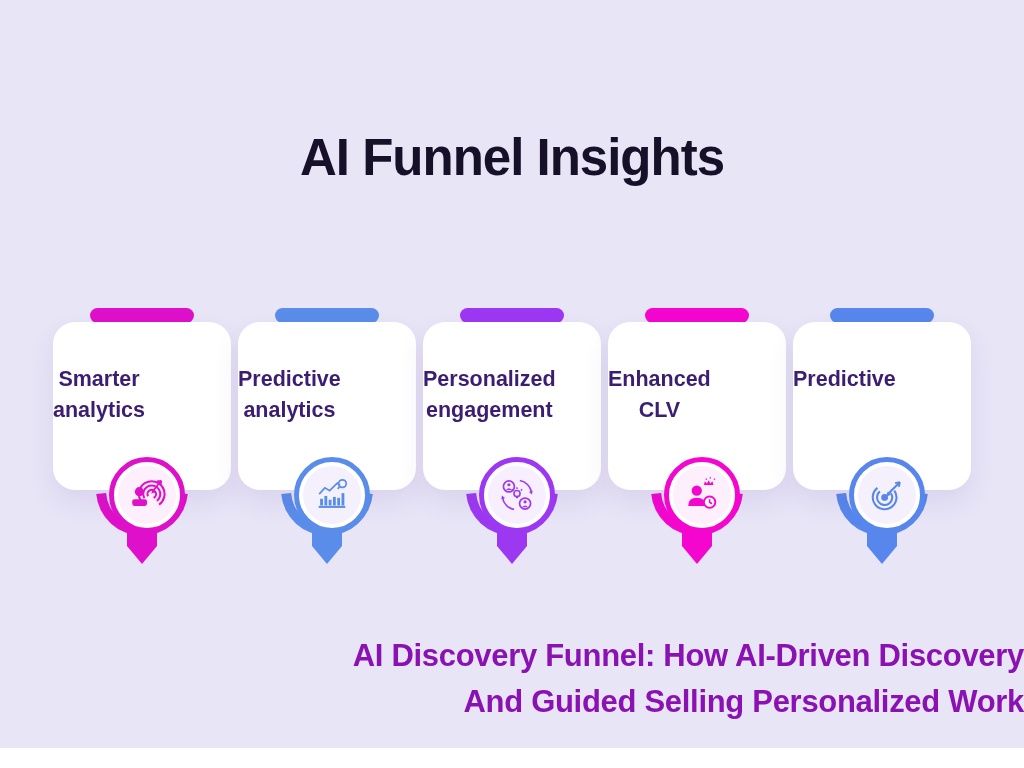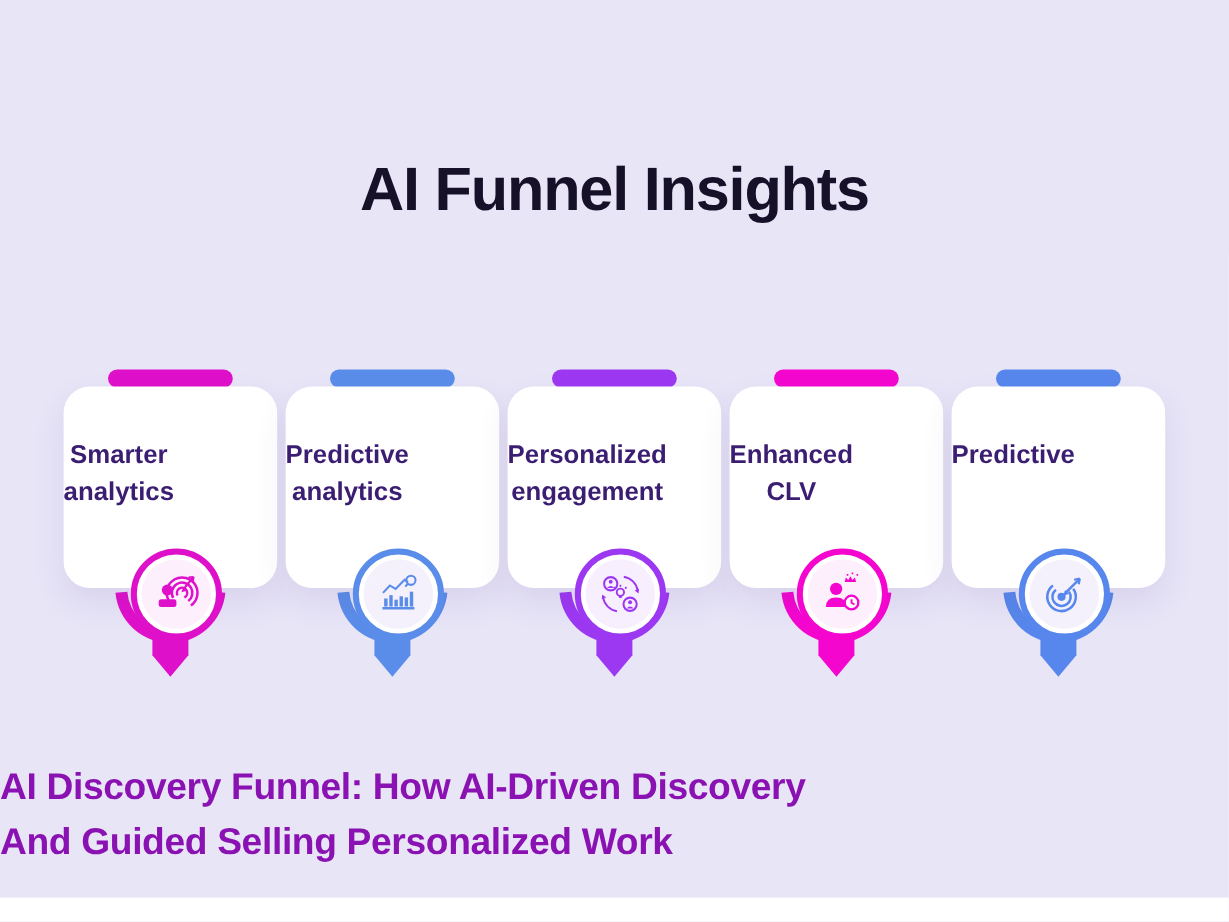--- a/index.html
+++ b/index.html
@@ -39,21 +39,21 @@
     position:absolute;z-index:3;top:149px;left:50%;margin-left:-33px;
     width:66px;height:66px;border-radius:50%;
     border:5px solid var(--accent);background:var(--tint,#fdeffb);
     box-shadow:inset 0 0 0 4px #ffffff;
     display:flex;align-items:center;justify-content:center;
     color:var(--accent);
   }
   .badge svg{display:block;}
   .subtitle{
     position:absolute;top:633px;left:0;width:100%;
-    text-align:left;font-size:31px;line-height:46px;font-weight:700;
+    text-align:right;font-size:31px;line-height:46px;font-weight:700;
     color:var(--subtitle-color,#8a12b2);letter-spacing:-0.3px;
   }
   .subtitle span{display:block;}
 </style>
 </head>
 <body>
 
 <div class="stage" style="--bg: #e8e5f7; --title-color: #161028; --label-color: #3b1d72; --subtitle-color: #8a12b2;">
 
   <h1 class="page-title">AI Funnel Insights</h1>

